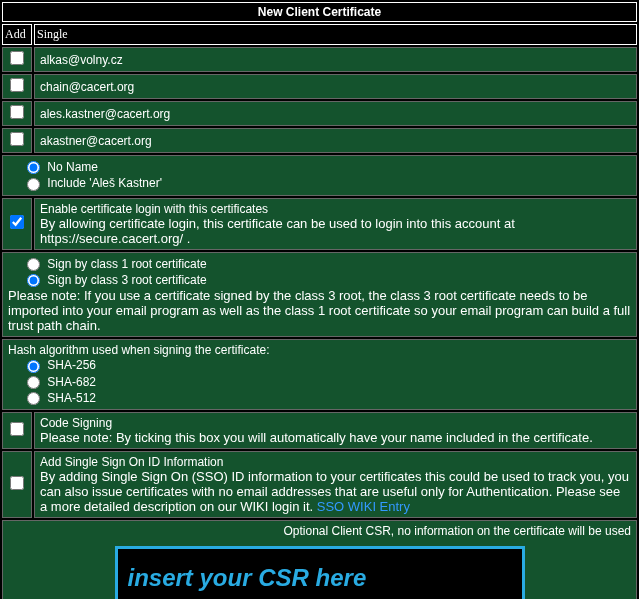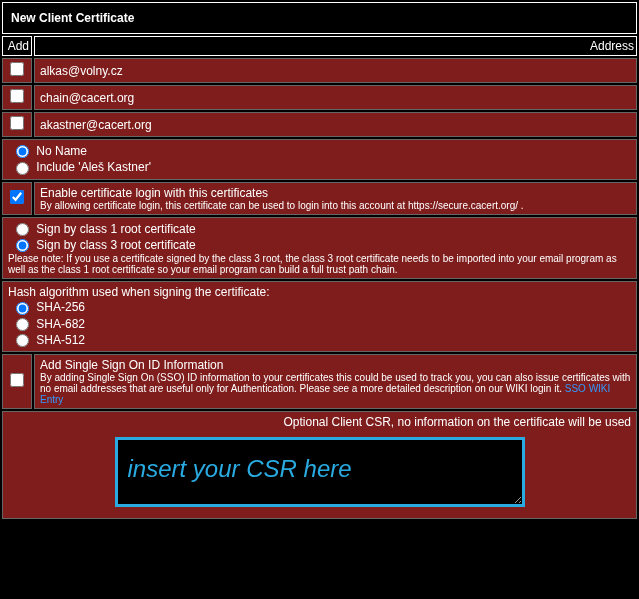--- a/index.html
+++ b/index.html
@@ -1,52 +1,56 @@
 <!DOCTYPE html>
 <html><head>
 <meta charset="utf-8">
 <style>
 * { box-sizing: border-box; margin: 0; padding: 0; }
 body { background: #000; color: #fff; font-family: Arial, sans-serif; font-size: 12px; width: 639px; }
 .table { width: 100%; border-collapse: separate; border-spacing: 2px; background: #000; }
-.header-row th { background: #000; color: #fff; font-weight: bold; text-align: left; padding: 8px; border: 1px solid #fff; }
-.col-header th { background: #000; color: #fff; text-align: right; padding: 2px; border: 1px solid #fff; font-weight: normal; }
-td { background: #7f1d1d; color: #fff; padding: 3px 5px; border: 1px solid #666; vertical-align: middle; }
+.header-row th { background: #000; color: #fff; font-weight: bold; text-align: center; padding: 2px; border: 1px solid #fff; }
+.col-header th { background: #000; color: #fff; text-align: left; padding: 2px; border: 1px solid #fff; font-weight: normal; font-family: Liberation Serif, serif; }
+td { background: #14532d; color: #fff; padding: 3px 5px; border: 1px solid #666; vertical-align: middle; }
 td.checkcell { text-align: center; width: 30px; }
 input[type=checkbox] { width: 14px; height: 14px; }
 input[type=radio] { margin-right: 4px; vertical-align: middle; }
-.radio-row label { display: block; padding: 1px 8px; }
-.note { font-size: 10px; }
+.radio-row label { display: block; padding: 1px 8px; margin-left: 11px; }
+.note { font-size: 13px; }
 .full-row { padding: 3px 5px; }
 input.textfield { width: 560px; background: #000; border: 1px solid #fff; color: #fff; padding: 2px; }
 a.link { color: #3399ff; text-decoration: none; }
 .csr-box { border: 3px solid #29abe2; margin: 8px auto; width: 410px; height: 70px; resize: both; overflow: auto; background: #000; padding: 15px 10px; }
-.csr-placeholder { color: #29abe2; font-size: 24px; font-weight: normal; font-style: italic; }
+.csr-placeholder { color: #29abe2; font-size: 24px; font-weight: bold; font-style: italic; }
 .section-head { text-align: right; }
 </style>
 </head>
 <body>
 
 <table class="table">
   <tbody>
       <tr class="header-row">
         <th colspan="2">New Client Certificate</th>
       </tr>
   <tr class="col-header">
     <th>Add</th>
-    <th>Address</th>
+    <th>Single</th>
   </tr>
 
   <tr>
     <td class="checkcell"><input type="checkbox" style=""></td>
     <td>alkas@volny.cz</td>
   </tr>
   <tr>
     <td class="checkcell"><input type="checkbox" style=""></td>
     <td>chain@cacert.org</td>
+  </tr>
+  <tr>
+    <td class="checkcell"><input type="checkbox" style=""></td>
+    <td>ales.kastner@cacert.org</td>
   </tr>
   <tr>
     <td class="checkcell"><input type="checkbox" style=""></td>
     <td>akastner@cacert.org</td>
   </tr>
 
   <tr>
     <td colspan="2" class="full-row radio-row">
       <label><input type="radio" name="nm" checked="" style=""> <span>No Name</span></label>
       <label><input type="radio" name="nm" style=""> <span>Include 'Aleš Kastner'</span></label>
@@ -72,20 +76,27 @@
 
   <tr>
     <td colspan="2" class="full-row radio-row">
       <div>Hash algorithm used when signing the certificate:</div>
       <label><input type="radio" name="hash" checked="" style=""> <span>SHA-256</span></label>
       <label><input type="radio" name="hash" style=""> <span>SHA-682</span></label>
       <label><input type="radio" name="hash" style=""> <span>SHA-512</span></label>
     </td>
   </tr>
 
+  <tr>
+    <td class="checkcell"><input type="checkbox" style=""></td>
+    <td>
+      <div>Code Signing</div>
+      <div class="note">Please note: By ticking this box you will automatically have your name included in the certificate.</div>
+    </td>
+  </tr>
 
   <tr>
     <td class="checkcell"><input type="checkbox" style=""></td>
     <td>
       <div>Add Single Sign On ID Information</div>
       <div class="note"><span>By adding Single Sign On (SSO) ID information to your certificates this could be used to track you, you can also issue certificates with no email addresses that are useful only for Authentication. Please see a more detailed description on our WIKI login it. </span><a href="#" class="link">SSO WIKI Entry</a></div>
     </td>
   </tr>
 
   <tr>

